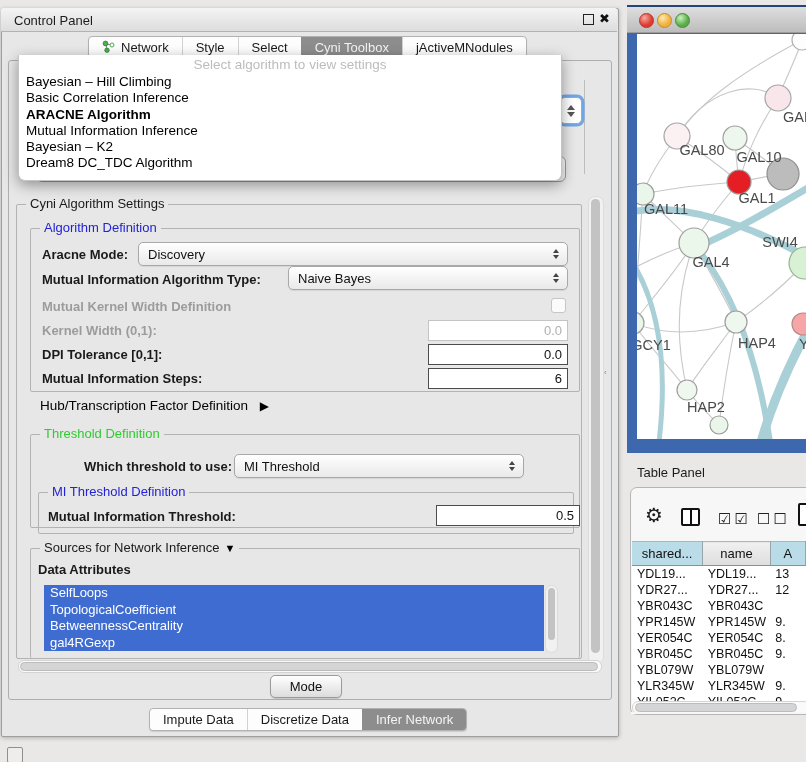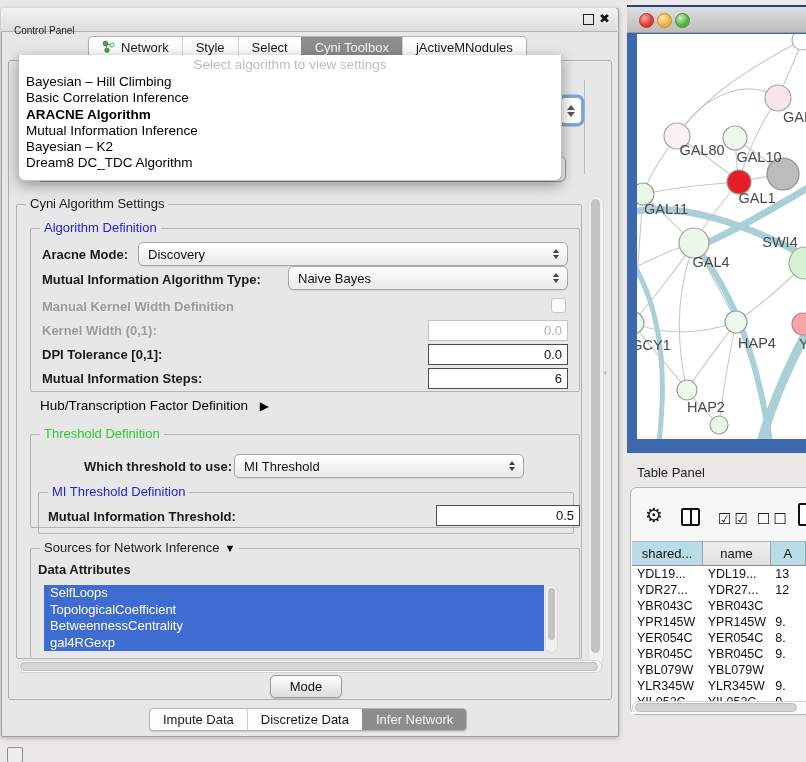--- a/index.html
+++ b/index.html
@@ -6,21 +6,21 @@
   body{width:806px;height:762px;overflow:hidden;background:#e9e8e6;
        font-family:"Liberation Sans","DejaVu Sans",sans-serif;-webkit-font-smoothing:antialiased;}
   #app{position:relative;width:806px;height:762px;overflow:hidden;}
   .abs{position:absolute;}
 
   
   .cp-window{left:1px;top:8px;width:616px;height:727px;background:#e7e7e7;
              border:1px solid #9f9f9f;border-radius:2px;box-shadow:0 1px 4px rgba(0,0,0,.25);}
   .cp-titlebar{left:1px;top:8px;width:616px;height:23px;
                background:linear-gradient(#f4f4f4,#dddddd);border-bottom:1px solid #b3b3b3;border-radius:2px 2px 0 0;}
-  .cp-title{left:14px;top:25px;font-size:10px;color:#1c1c1c;}
+  .cp-title{left:14px;top:13px;font-size:13px;color:#1c1c1c;}
   .float-icon{left:583px;top:14px;width:9px;height:9px;border:1.6px solid #222;background:transparent;}
   .close-icon{left:599px;top:11px;font-size:13px;font-weight:bold;color:#111;cursor:default;}
 
   
   .seg{display:inline-flex;align-items:stretch;border:1px solid #b2b2b2;border-radius:4px;
        overflow:hidden;background:#fdfdfd;height:21px;font-size:13px;box-shadow:0 1px 1px rgba(0,0,0,.12);}
   .seg .sgi{display:flex;align-items:center;padding:0 13px;color:#1a1a1a;white-space:nowrap;}
   .seg .sgi + .sgi{border-left:1px solid #d2d2d2;}
   .seg .sel{background:#8d8d8d;color:#f4f4f4;border-left:1px solid #8d8d8d !important;}
   .cp-tabs{left:88px;top:36px;}
@@ -177,21 +177,21 @@
       </span>
   </div>
   <div class="abs lbl" style="left:42px;top:272px;">Mutual Information Algorithm Type:</div>
   <div class="abs combo" style="left:288px;top:266px;width:278px;">
     <span class="cv">Naive Bayes</span>
     <span class="spin">
         <i class="u"></i>
         <i class="d"></i>
       </span>
   </div>
-  <div class="abs lbl-dis" style="left:42px;top:299px;">Manual Kernel Width Definition</div>
+  <div class="abs lbl-dis" style="left:42px;top:299px;">Mutual Kernel Width Definition</div>
   <div class="abs chk" style="left:551px;top:298px;"></div>
   <div class="abs lbl-dis" style="left:42px;top:323px;">Kernel Width (0,1):</div>
   <input class="numf dis" style="left: 428px; top: 320px; width: 128px;" readonly="" value="0.0">
   <div class="abs lbl" style="left:42px;top:347px;">DPI Tolerance [0,1]:</div>
   <input class="numf" style="left: 428px; top: 344px; width: 128px;" value="0.0">
   <div class="abs lbl" style="left:42px;top:371px;">Mutual Information Steps:</div>
   <input class="numf" style="left: 428px; top: 368px; width: 128px;" value="6">
 
   <div class="abs" style="left:40px;top:398px;font-size:13.5px;color:#000;">
     <span>Hub/Transcription Factor Definition</span>

